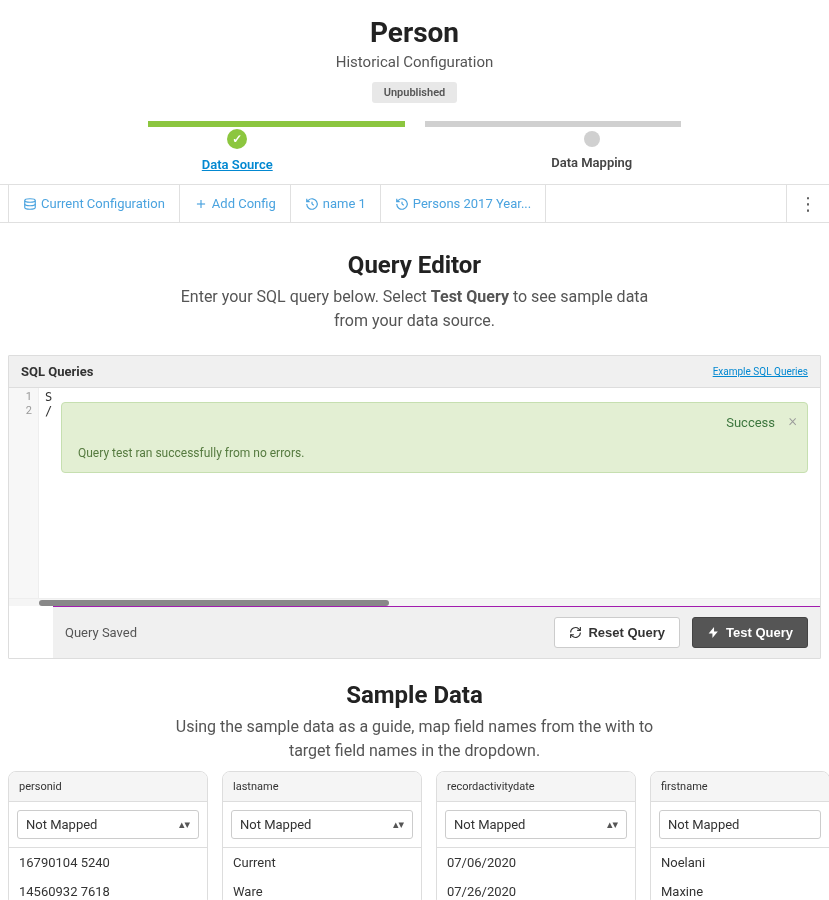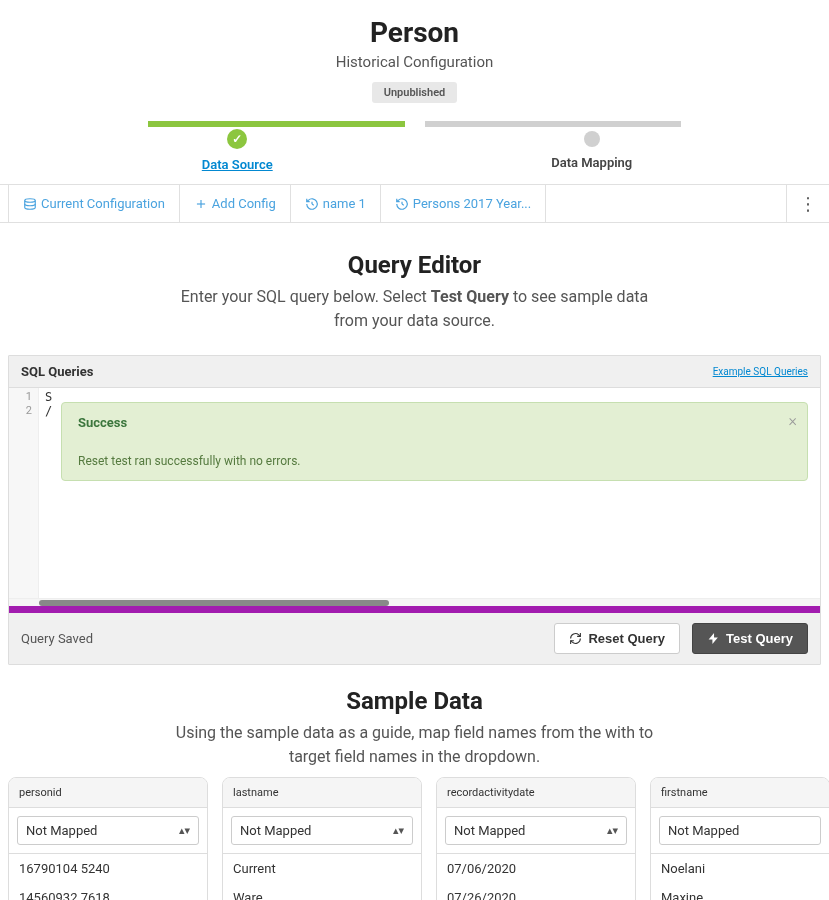--- a/index.html
+++ b/index.html
@@ -32,26 +32,26 @@
 .section-desc strong { font-weight: 700; }
 .panel { margin: 12px 8px 0; border: 1px solid #ddd; border-radius: 1px; overflow: hidden; }
 .panel-header { background: #f0f0f0; border-bottom: 1px solid #ddd; padding: 8px 12px; display: flex; justify-content: space-between; align-items: center; font-size: 13px; font-weight: 700; color: #333; }
 .panel-header a { color: #0288d1; text-decoration: underline; font-weight: 400; font-size: 10px; }
 .editor-area { display: flex; height: 210px; background: #fff; position: relative; }
 .gutter { width: 30px; background: #f7f7f7; border-right: 1px solid #eee; font-size: 11px; color: #999; text-align: right; padding: 2px 6px 0 0; user-select: none; }
 .gutter div { height: 14px; line-height: 14px; }
 .code-area { flex: 1; padding: 2px 6px; font-family: Menlo, Consolas, monospace; font-size: 12px; color: #333; position: relative; }
 .code-line { height: 14px; line-height: 14px; white-space: pre; overflow: hidden; }
 .alert { position: absolute; top: 14px; left: 52px; right: 12px; background: #e3efd3; border: 1px solid #c6dfb0; border-radius: 4px; padding: 12px 32px 12px 16px; color: #3c763d; z-index: 10; }
-.alert-title { font-size: 13px; font-weight: 700; margin-bottom: 24px; }
+.alert-title { font-size: 13px; font-weight: 400; margin-bottom: 16px; text-align: right; }
 .alert-msg { font-size: 12px; color: #557a3f; }
 .alert-close { position: absolute; top: 8px; right: 10px; color: #999; font-size: 16px; cursor: pointer; font-weight: 300; }
 .hscroll { height: 8px; background: #f5f5f5; position: relative; border-top: 1px solid #eee; }
 .hscroll-thumb { position: absolute; left: 30px; width: 350px; height: 6px; top: 1px; background: #888; border-radius: 3px; }
-.panel-footer { background: #f0f0f0; border-top: 7px solid #a21caf; padding: 10px 12px; display: flex; justify-content: space-between; align-items: center; }
+.panel-footer { background: #f0f0f0; border-top: 1px solid #a21caf; padding: 10px 12px; display: flex; justify-content: space-between; align-items: center; margin-left: 44px; }
 .status-text { font-size: 13px; color: #555; }
 .btn { border: 1px solid #ccc; background: #fff; padding: 7px 14px; font-size: 13px; color: #333; border-radius: 3px; cursor: pointer; display: inline-flex; align-items: center; gap: 6px; font-weight:600; }
 .btn svg { width: 13px; height: 13px; }
 .btn-dark { background: #555; color: #fff; border-color: #444; margin-left: 8px; font-weight:700; }
 .btn-dark svg { fill: #fff; }
 .sample-section { text-align: center; padding: 22px 0 8px; }
 .columns-row { display: flex; gap: 14px; padding: 0 8px 8px; overflow: hidden; }
 .col-card { flex: 0 0 200px; border: 1px solid #ddd; border-radius: 8px; overflow: hidden; }
 .col-card.last { flex: 0 0 180px; }
 .col-head { background: #f5f5f5; padding: 8px 10px; font-size: 11px; color: #333; border-bottom: 1px solid #ddd; }
@@ -138,21 +138,21 @@
     <div class="gutter">
       <div>1</div>
       <div>2</div>
     </div>
     <div class="code-area">
       <div class="code-line">S</div>
       <div class="code-line">/</div>
     </div>
     <div class="alert">
       <div class="alert-title">Success</div>
-      <div class="alert-msg">Reset test ran successfully with no errors.</div>
+      <div class="alert-msg">Query test ran successfully from no errors.</div>
       <span class="alert-close">×</span>
     </div>
   </div>
   <div class="hscroll">
     <div class="hscroll-thumb"></div>
   </div>
   <div class="panel-footer">
     <span class="status-text">Query Saved</span>
     <div>
       <button class="btn">

